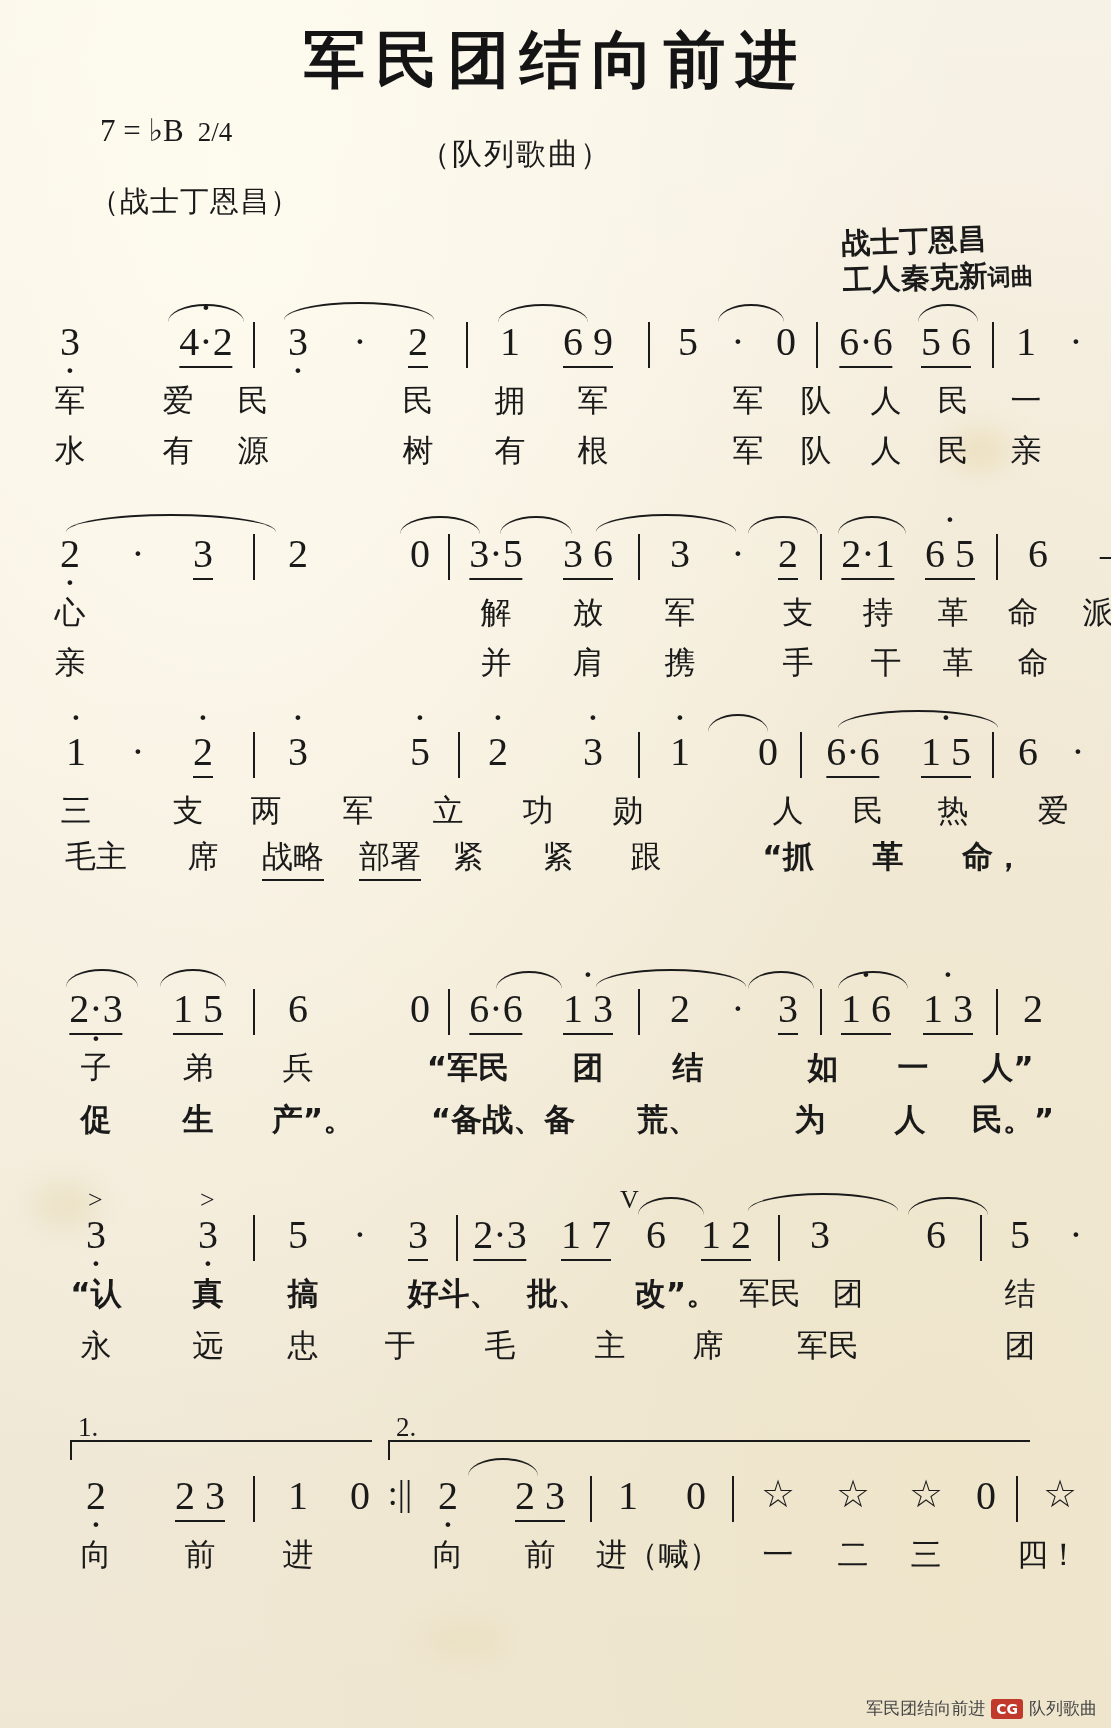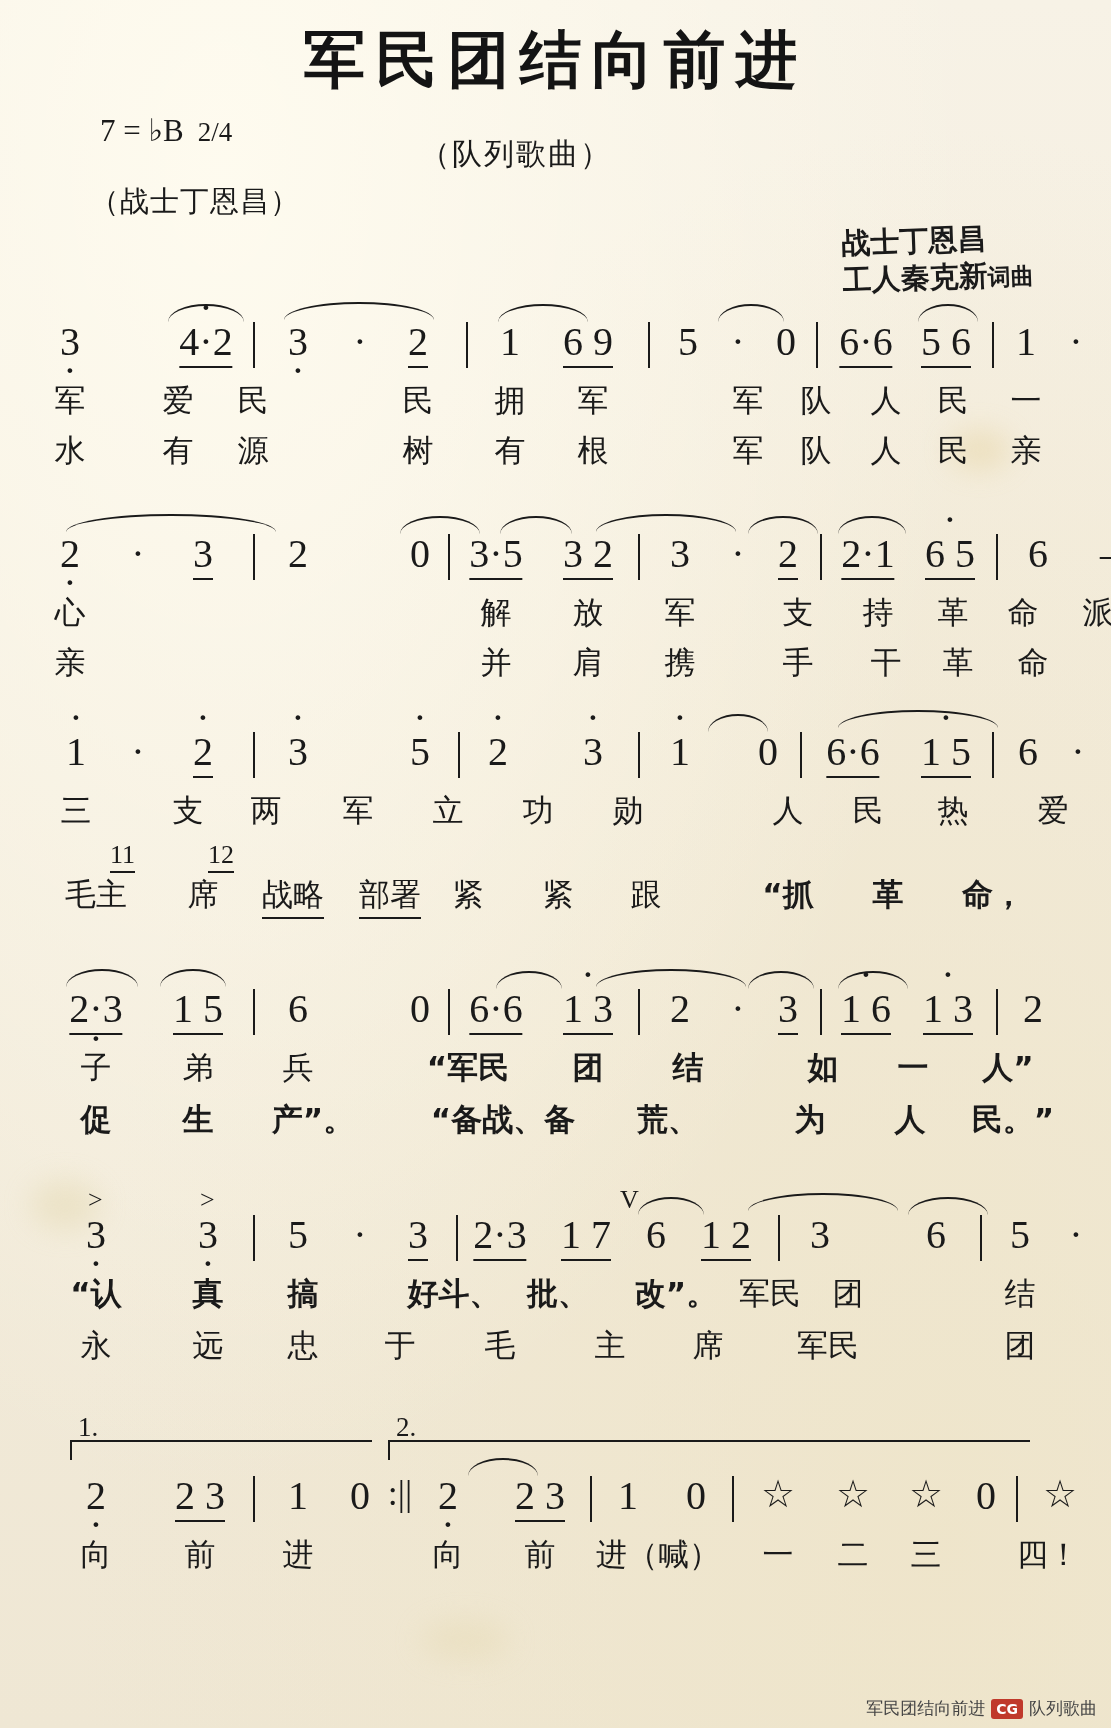--- a/index.html
+++ b/index.html
@@ -219,21 +219,21 @@
     <div class="tie" style="left:790px;top:-14px;width:68px;"></div>
 
     <span class="note oct-dn" style="left:22px;">2</span>
     <span class="note" style="left:90px;">·</span>
     <span class="note underline1" style="left:155px;">3</span>
     <div class="bar" style="left:205px;"></div>
     <span class="note" style="left:250px;">2</span>
     <span class="note" style="left:372px;">0</span>
     <div class="bar" style="left:400px;"></div>
     <span class="note underline1" style="left:448px;">3·5</span>
-    <span class="note underline1" style="left:540px;">3 2</span>
+    <span class="note underline1" style="left:540px;">3 6</span>
     <div class="bar" style="left:590px;"></div>
     <span class="note" style="left:632px;">3</span>
     <span class="note" style="left:690px;">·</span>
     <span class="note underline1" style="left:740px;">2</span>
     <div class="bar" style="left:772px;"></div>
     <span class="note underline1" style="left:820px;">2·1</span>
     <span class="note underline1 oct-up" style="left:902px;">6 5</span>
     <div class="bar" style="left:948px;"></div>
     <span class="note" style="left:990px;">6</span>
     <span class="note dash" style="left:1072px;">—</span>
@@ -295,24 +295,20 @@
     <span class="lyric" style="left:310px;">军</span>
     <span class="lyric" style="left:400px;">立</span>
     <span class="lyric" style="left:490px;">功</span>
     <span class="lyric" style="left:580px;">勋</span>
     <span class="lyric" style="left:740px;">人</span>
     <span class="lyric" style="left:820px;">民</span>
     <span class="lyric" style="left:905px;">热</span>
     <span class="lyric" style="left:1005px;">爱</span>
   </div>
 
-  <div style="position:relative;height:38px;">
-    <span class="accent underline1" style="left:62px;top:4px;">11</span>
-    <span class="accent underline1" style="left:160px;top:4px;">12</span>
-  </div>
 
   <div style="position:relative;height:48px;">
     <span class="lyric" style="left:48px;">毛主</span>
     <span class="lyric" style="left:155px;">席</span>
     <span class="lyric underline1" style="left:245px;">战略</span>
     <span class="lyric underline1" style="left:342px;">部署</span>
     <span class="lyric" style="left:420px;">紧</span>
     <span class="lyric" style="left:510px;">紧</span>
     <span class="lyric" style="left:598px;">跟</span>
     <span class="lyric lyricbold" style="left:740px;">“抓</span>

